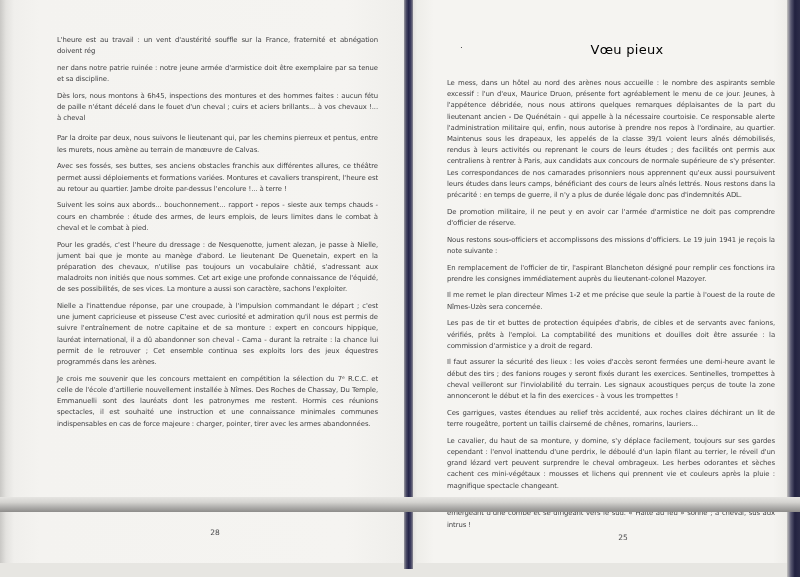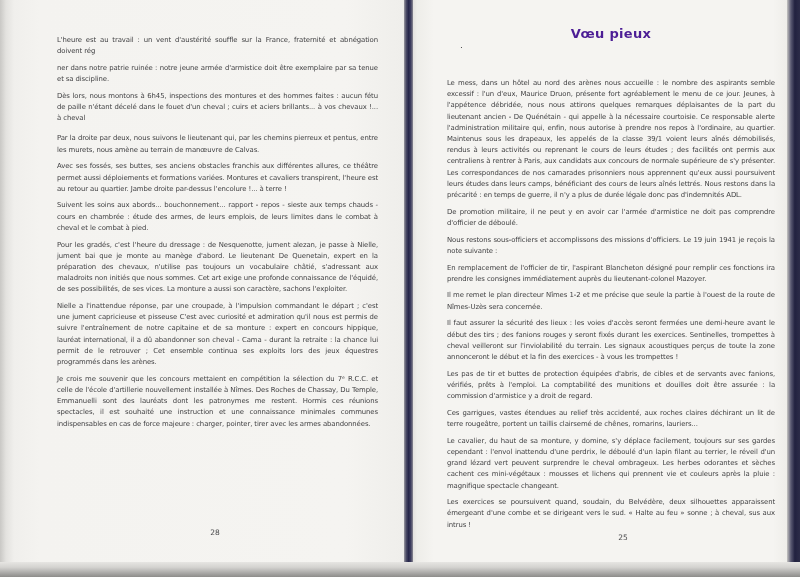--- a/index.html
+++ b/index.html
@@ -4,21 +4,21 @@
 <style>
   html, body { margin: 0; padding: 0; }
   body {
     width: 800px; height: 577px;
     background: #e7e6e2;
     font-family: "DejaVu Sans", sans-serif;
     overflow: hidden;
   }
   .book {
     position: relative;
-    width: 800px; height: 577px;
+    width: 800px; height: 512px;
     background: #b5b4b0;
   }
   .page {
     position: absolute;
     top: 0;
     height: 563px;
     background: #f4f3f0;
   }
   .page.left {
     left: 0; width: 407px;
@@ -51,25 +51,25 @@
     line-height: 11.2px;
     letter-spacing: -0.1px;
   }
   .text-block p { margin: 0 0 5.5px 0; }
   .text-block p.gap-after { margin-bottom: 9px; }
   .left-text  { left: 57px;  top: 35px; width: 321px; }
   .right-text { left: 447px; top: 78px; width: 328px; }
   .chapter-title {
     position: absolute;
     left: 447px; top: 26px; width: 328px;
-    margin: 0;
+    margin: 16px;
     text-align: center;
     font-size: 13px;
-    font-weight: 700;
-    color: #4c1d95;
+    font-weight: 400;
+    color: #000000;
     letter-spacing: 0.3px;
   }
   .stray-mark {
     position: absolute;
     left: 460px; top: 40px;
     font-size: 9px; color: #3f3f41;
   }
   .page-num {
     position: absolute;
     font-size: 7.5px;
@@ -99,26 +99,26 @@
     <p>Nielle a l'inattendue réponse, par une croupade, à l'impulsion commandant le départ ; c'est une jument capricieuse et pisseuse C'est avec curiosité et admiration qu'il nous est permis de suivre l'entraînement de notre capitaine et de sa monture : expert en concours hippique, lauréat international, il a dû abandonner son cheval - Cama - durant la retraite : la chance lui permit de le retrouver ; Cet ensemble continua ses exploits lors des jeux équestres programmés dans les arènes.</p>
     <p>Je crois me souvenir que les concours mettaient en compétition la sélection du 7ᵉ R.C.C. et celle de l'école d'artillerie nouvellement installée à Nîmes. Des Roches de Chassay, Du Temple, Emmanuelli sont des lauréats dont les patronymes me restent. Hormis ces réunions spectacles, il est souhaité une instruction et une connaissance minimales communes indispensables en cas de force majeure : charger, pointer, tirer avec les armes abandonnées.</p>
   </div>
   <div class="page-num left-num">28</div>
 
   <h1 class="chapter-title">Vœu pieux</h1>
   <div class="stray-mark">.</div>
 
   <div class="text-block right-text">
     <p>Le mess, dans un hôtel au nord des arènes nous accueille : le nombre des aspirants semble excessif : l'un d'eux, Maurice Druon, présente fort agréablement le menu de ce jour. Jeunes, à l'appétence débridée, nous nous attirons quelques remarques déplaisantes de la part du lieutenant ancien - De Quénétain - qui appelle à la nécessaire courtoisie. Ce responsable alerte l'administration militaire qui, enfin, nous autorise à prendre nos repos à l'ordinaire, au quartier. Maintenus sous les drapeaux, les appelés de la classe 39/1 voient leurs aînés démobilisés, rendus à leurs activités ou reprenant le cours de leurs études ; des facilités ont permis aux centraliens à rentrer à Paris, aux candidats aux concours de normale supérieure de s'y présenter. Les correspondances de nos camarades prisonniers nous apprennent qu'eux aussi poursuivent leurs études dans leurs camps, bénéficiant des cours de leurs aînés lettrés. Nous restons dans la précarité : en temps de guerre, il n'y a plus de durée légale donc pas d'indemnités ADL.</p>
-    <p>De promotion militaire, il ne peut y en avoir car l'armée d'armistice ne doit pas comprendre d'officier de déboulé.</p>
+    <p>De promotion militaire, il ne peut y en avoir car l'armée d'armistice ne doit pas comprendre d'officier de réserve.</p>
     <p>Nous restons sous-officiers et accomplissons des missions d'officiers. Le 19 juin 1941 je reçois la note suivante :</p>
     <p>En remplacement de l'officier de tir, l'aspirant Blancheton désigné pour remplir ces fonctions ira prendre les consignes immédiatement auprès du lieutenant-colonel Mazoyer.</p>
     <p>Il me remet le plan directeur Nîmes 1-2 et me précise que seule la partie à l'ouest de la route de Nîmes-Uzès sera concernée.</p>
+    <p>Les pas de tir et buttes de protection équipées d'abris, de cibles et de servants avec fanions, vérifiés, prêts à l'emploi. La comptabilité des munitions et douilles doit être assurée : la commission d'armistice y a droit de regard.</p>
     <p>Il faut assurer la sécurité des lieux : les voies d'accès seront fermées une demi-heure avant le début des tirs ; des fanions rouges y seront fixés durant les exercices. Sentinelles, trompettes à cheval veilleront sur l'inviolabilité du terrain. Les signaux acoustiques perçus de toute la zone annonceront le début et la fin des exercices - à vous les trompettes !</p>
-    <p>Les pas de tir et buttes de protection équipées d'abris, de cibles et de servants avec fanions, vérifiés, prêts à l'emploi. La comptabilité des munitions et douilles doit être assurée : la commission d'armistice y a droit de regard.</p>
     <p>Ces garrigues, vastes étendues au relief très accidenté, aux roches claires déchirant un lit de terre rougeâtre, portent un taillis clairsemé de chênes, romarins, lauriers...</p>
     <p>Le cavalier, du haut de sa monture, y domine, s'y déplace facilement, toujours sur ses gardes cependant : l'envol inattendu d'une perdrix, le déboulé d'un lapin filant au terrier, le réveil d'un grand lézard vert peuvent surprendre le cheval ombrageux. Les herbes odorantes et sèches cachent ces mini-végétaux : mousses et lichens qui prennent vie et couleurs après la pluie : magnifique spectacle changeant.</p>
     <p>Les exercices se poursuivent quand, soudain, du Belvédère, deux silhouettes apparaissent émergeant d'une combe et se dirigeant vers le sud. « Halte au feu » sonne ; à cheval, sus aux intrus !</p>
   </div>
   <div class="page-num right-num">25</div>
 
   <div class="spine"></div>
   <div class="cover-right"></div>
   <div class="bottom-edge"></div>
 

